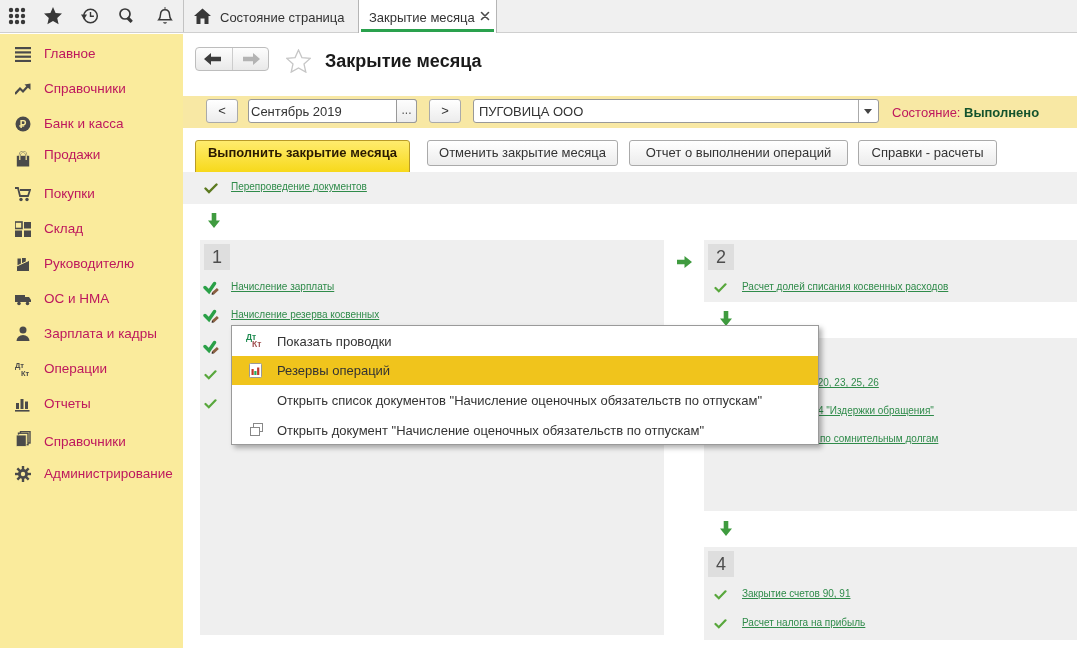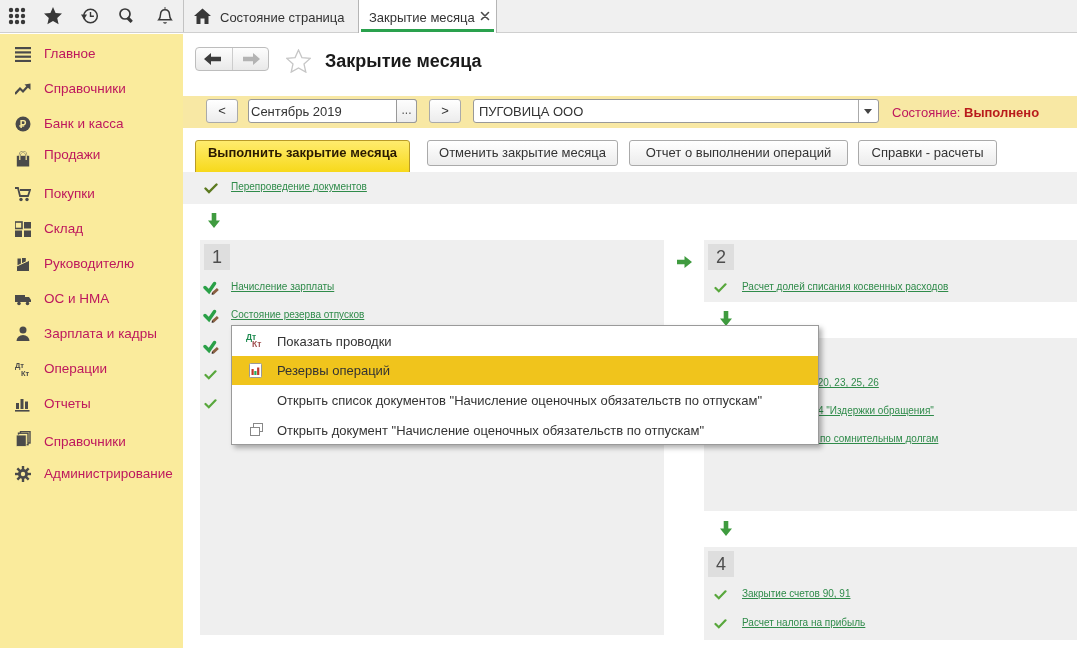--- a/index.html
+++ b/index.html
@@ -169,21 +169,21 @@
 <div class="txt" style="left:251px;top:104px">Сентябрь 2019</div>
 <div class="abs" style="left:396px;top:99px;width:21px;height:24px;background:linear-gradient(#fdfdfd,#ececec);border:1px solid #999;border-radius:0 3px 3px 0;color:#555;font-size:12px;text-align:center;line-height:20px">...</div>
 <div class="wbtn" style="left:429px;top:99px;width:32px;height:24px;line-height:22px">&gt;</div>
 <div class="abs" style="left:473px;top:99px;width:406px;height:24px;background:#fff;border:1px solid #999;border-radius:3px"></div>
 <div class="txt" style="left:479px;top:104px">ПУГОВИЦА ООО</div>
 <div class="abs" style="left:858px;top:100px;width:1px;height:22px;background:#aaa"></div>
 <svg class="abs" style="left:864px;top:109px" width="8" height="5" viewBox="0 0 8 5">
     <polygon points="0,0 8,0 4,5" fill="#444"></polygon>
   </svg>
 <div class="txt" style="left:892px;top:105px;color:#be185d">Состояние:</div>
-<div class="txt" style="left:964px;top:105px;font-weight:bold;color:#b91c1c">Выполнено</div>
+<div class="txt" style="left:964px;top:105px;font-weight:bold;color:#14532d">Выполнено</div>
 
 <div class="abs" style="left:195px;top:140px;width:215px;height:36px;background:linear-gradient(#ffec6e,#f6d713);border:1px solid #b99b28;border-radius:3px;color:#2a1a00;font-size:13px;font-weight:bold;text-align:center;line-height:24px">Выполнить закрытие месяца</div>
 <div class="wbtn" style="left:427px;top:140px;width:191px;height:26px;line-height:24px">Отменить закрытие месяца</div>
 <div class="wbtn" style="left:629px;top:140px;width:219px;height:26px;line-height:24px">Отчет о выполнении операций</div>
 <div class="wbtn" style="left:858px;top:140px;width:139px;height:26px;line-height:24px">Справки - расчеты</div>
 
 <div class="abs" style="left:183px;top:172px;width:894px;height:32px;background:#f0f0f0"></div>
 <svg class="abs" style="left:204px;top:183px" width="14" height="11" viewBox="0 0 14 11">
   <path d="M1.5,5.5 L5,9 L12.5,1.5" fill="none" stroke="#5c7a20" stroke-width="2.4" stroke-linecap="round"></path>
 </svg>
@@ -218,21 +218,21 @@
       </g>
     </svg>
     <svg class="abs" style="left:204px;top:370px" width="13" height="10" viewBox="0 0 13 10">
       <path d="M1.5,5 L4.8,8.3 L11.5,1.3" fill="none" stroke="#58a73c" stroke-width="2.2" stroke-linecap="round"></path>
     </svg>
     <svg class="abs" style="left:204px;top:399px" width="13" height="10" viewBox="0 0 13 10">
       <path d="M1.5,5 L4.8,8.3 L11.5,1.3" fill="none" stroke="#58a73c" stroke-width="2.2" stroke-linecap="round"></path>
     </svg>
   </div>
 <div class="lnk" style="left:231px;top:281px">Начисление зарплаты</div>
-<div class="lnk" style="left:231px;top:309px">Состояние резерва отпусков</div>
+<div class="lnk" style="left:231px;top:309px">Начисление резерва косвенных</div>
 
 <svg class="abs" style="left:677px;top:256px" width="15" height="12" viewBox="0 0 15 12">
   <polygon points="0,3.7 7.5,3.7 7.5,0 15,6 7.5,12 7.5,8.3 0,8.3" fill="#3f9b3f"></polygon>
 </svg>
 <div class="gblk" style="left:704px;top:240px;width:373px;height:62px"></div>
 <div class="numsq" style="left:708px;top:244px">2</div>
 <svg class="abs" style="left:714px;top:283px" width="13" height="10" viewBox="0 0 13 10">
   <path d="M1.5,5 L4.8,8.3 L11.5,1.3" fill="none" stroke="#58a73c" stroke-width="2.2" stroke-linecap="round"></path>
 </svg>
 <div class="lnk" style="left:742px;top:281px">Расчет долей списания косвенных расходов</div>

